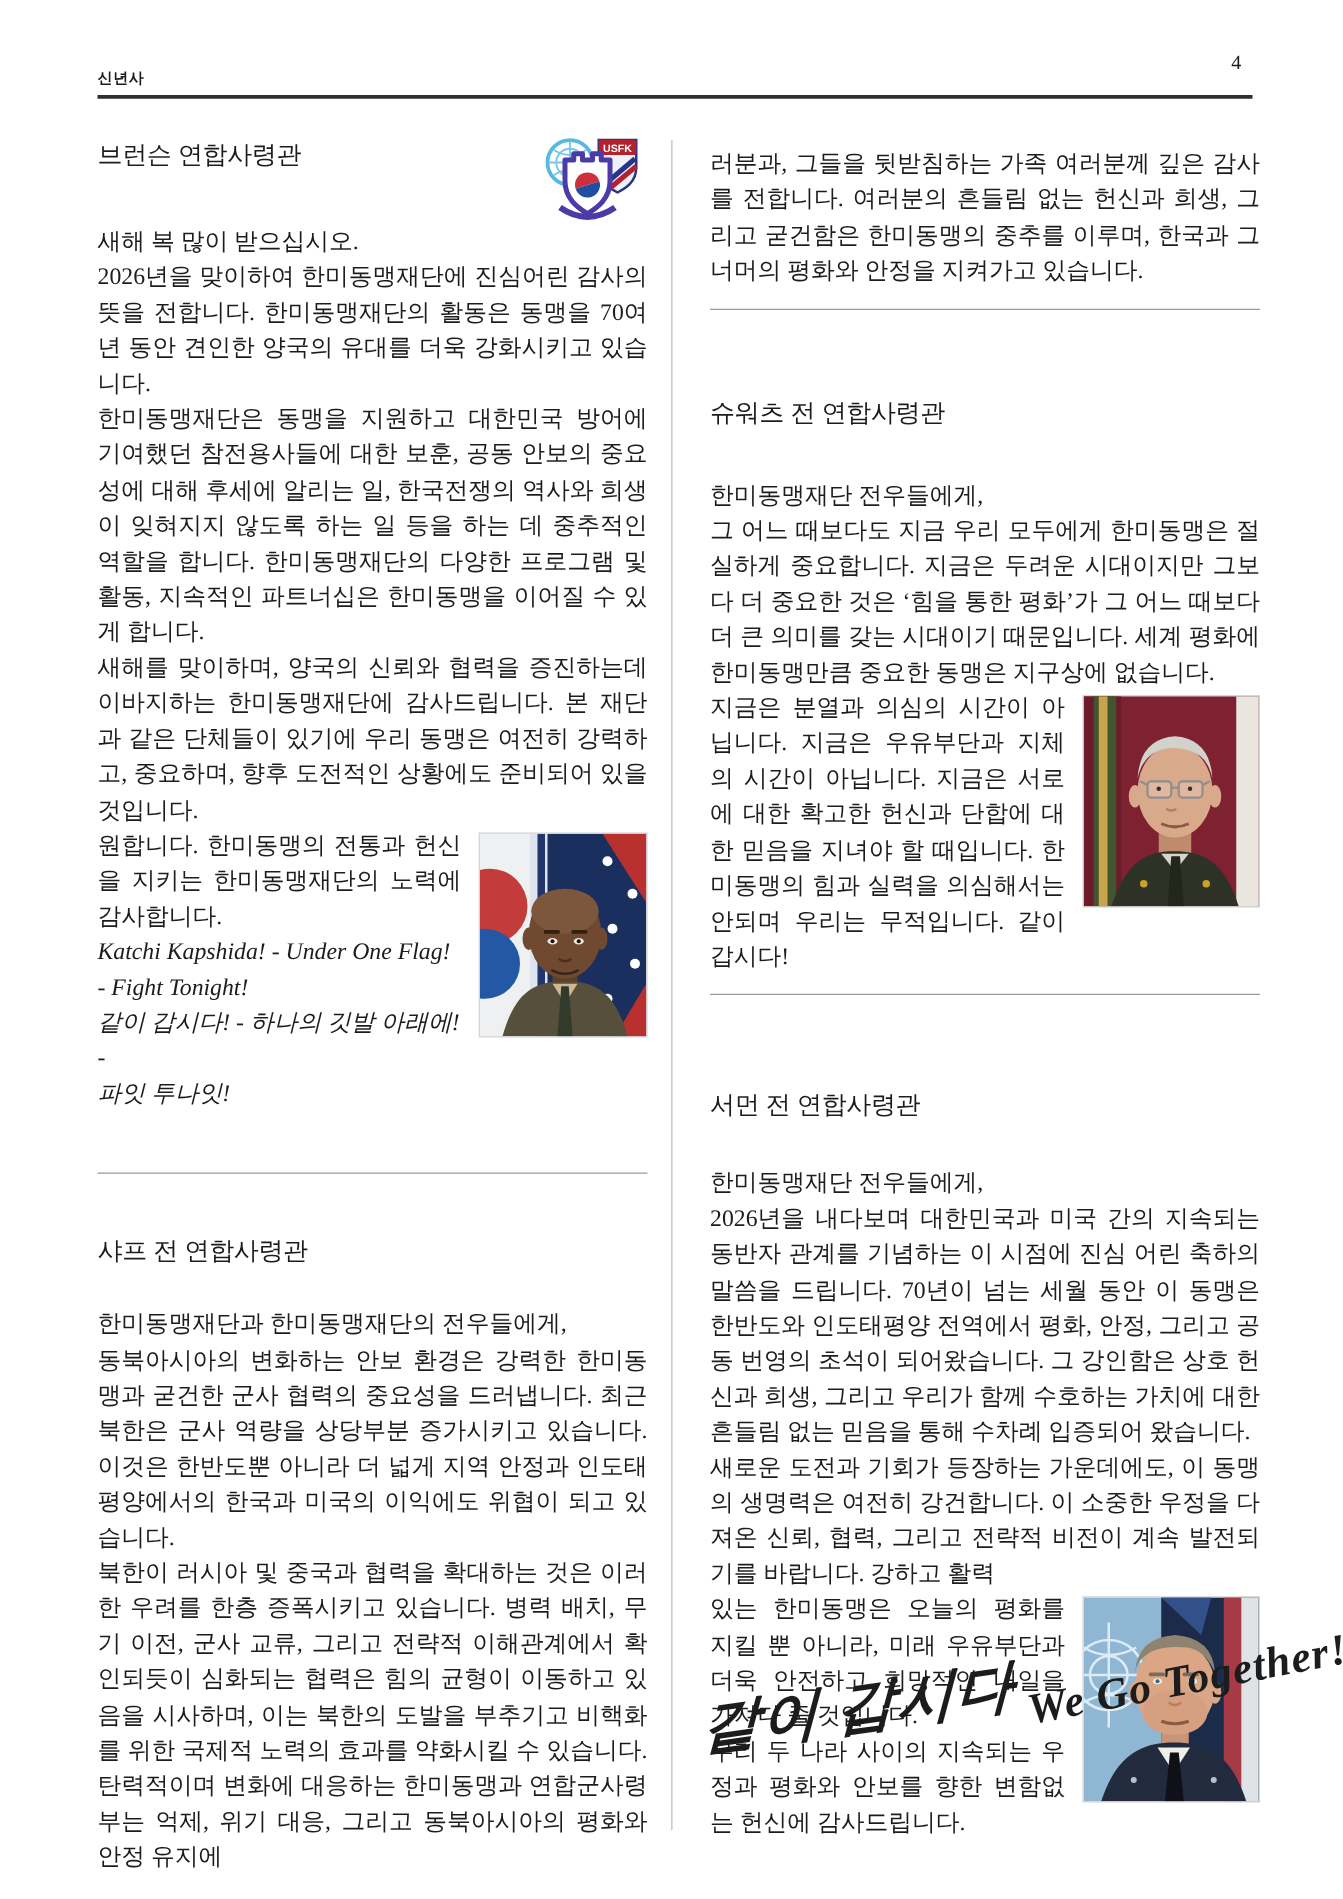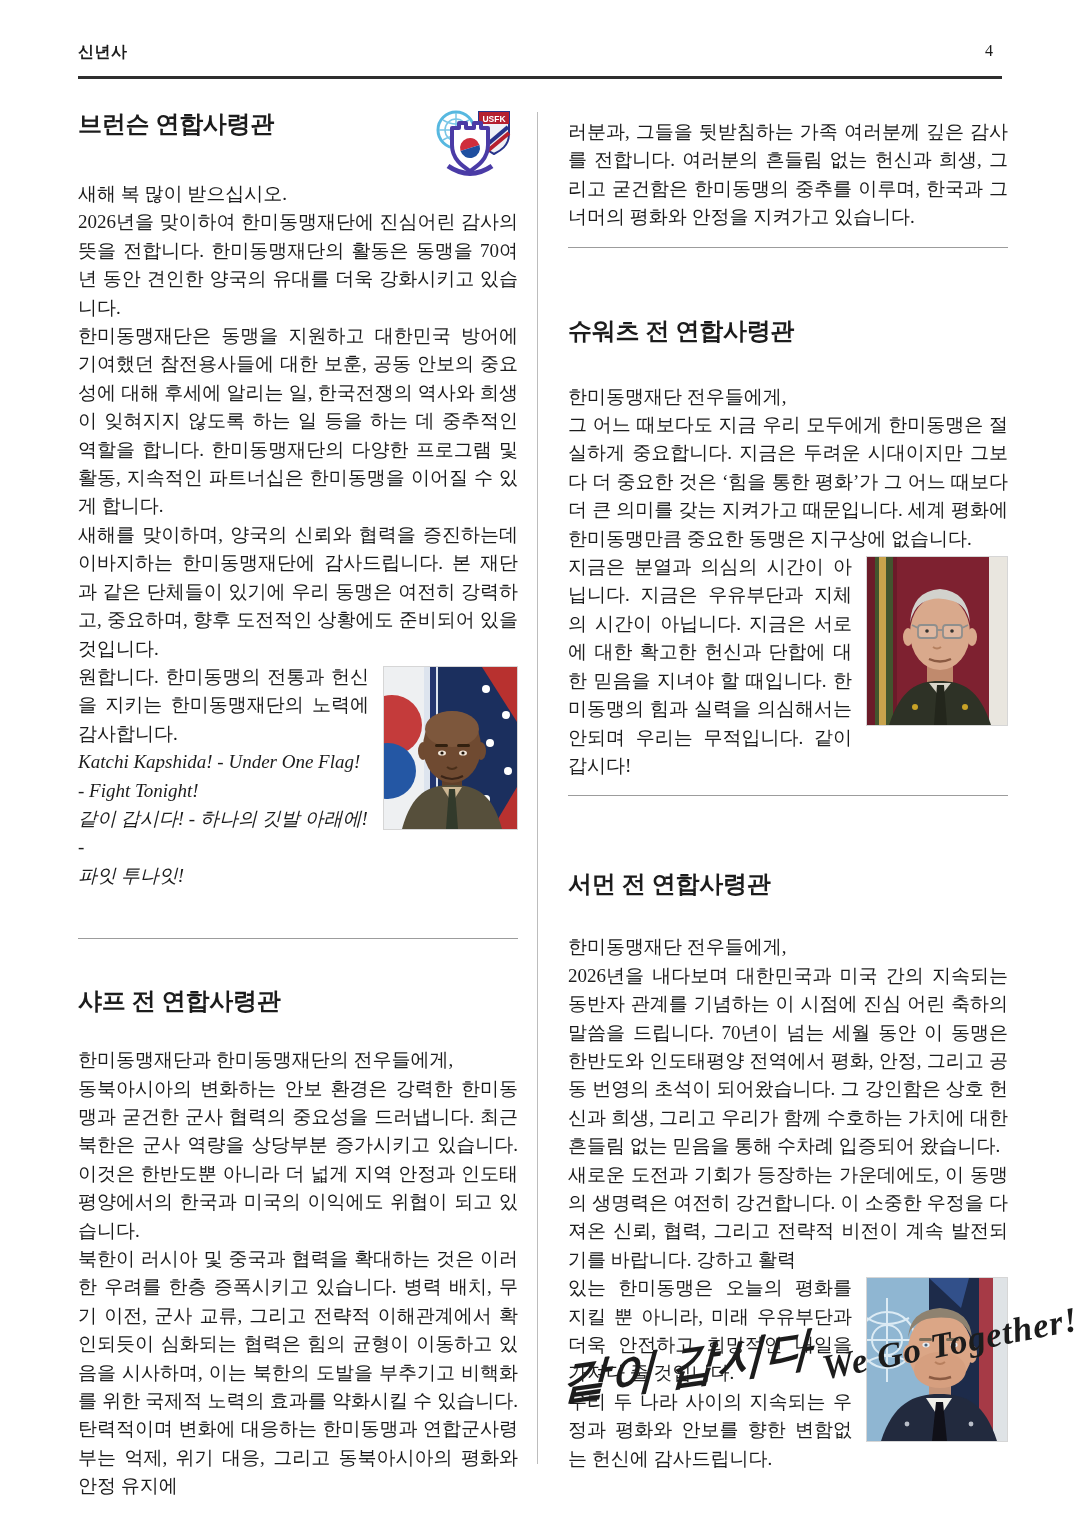--- a/index.html
+++ b/index.html
@@ -1,29 +1,29 @@
 <!DOCTYPE html>
 <html><head>
 <meta charset="utf-8">
 <style>
   html,body{margin:0;padding:0;background:#ffffff;}
   .page{position:relative;width:1074px;height:1519px;background:#fff;overflow:hidden;
         font-family:"Liberation Serif","DejaVu Serif",serif;color:#1c1c1c;}
   
-  .runhead-title{position:absolute;left:78px;top:42px;font-family:"Liberation Sans","DejaVu Sans",sans-serif;
-        font-weight:bold;font-size:16px;letter-spacing:.5px;}
+  .runhead-title{position:absolute;left:78px;top:54px;font-family:"Liberation Sans","DejaVu Sans",sans-serif;
+        font-weight:bold;font-size:12px;letter-spacing:.5px;}
   .runhead-page{position:absolute;left:985px;top:42px;font-size:16px;}
   .runhead-rule{position:absolute;left:78px;top:76px;width:924px;height:3px;background:#2e2e2e;}
   .divider{position:absolute;left:537px;top:112px;width:1px;height:1352px;background:#bdbdbd;}
   
   .col{position:absolute;top:112px;width:440px;}
   .col-left{left:78px;}
   .col-right{left:568px;}
-  h2{margin:0;font-family:"Liberation Sans","DejaVu Sans",sans-serif;font-weight:bold;
-     font-size:24px;line-height:24px;letter-spacing:-.3px;}
+  h2{margin:0;font-family:"Liberation Sans","DejaVu Sans",sans-serif;font-weight:normal;
+     font-size:20px;line-height:24px;letter-spacing:-.3px;}
   .body{font-size:19px;line-height:28.4px;text-align:justify;word-break:break-all;}
   .body p{margin:0;}
   .body p.raw{text-align:left;word-break:normal;font-style:italic;}
   .hrule{height:1px;background:#9c9c9c;}
   
   .photo{float:right;margin:3px 0 4px 14px;border:1px solid #d6d6d6;font-size:0;line-height:0;background:#eee;}
   
   .emblem{position:absolute;left:357px;top:-4px;width:76px;height:72px;}
   
   .slogan{position:absolute;left:566px;top:1352px;width:452px;display:flex;align-items:flex-end;
@@ -138,21 +138,21 @@
     <div class="body" style="margin-top:6px;">
       <p>러분과, 그들을 뒷받침하는 가족 여러분께 깊은 감사를 전합니다. 여러분의 흔들림 없는 헌신과 희생, 그리고 굳건함은 한미동맹의 중추를 이루며, 한국과 그 너머의 평화와 안정을 지켜가고 있습니다.</p>
     </div>
 
     <div class="hrule" style="margin-top:15px;"></div>
 
     <h2 style="margin:71px 0 40px 0;">슈워츠 전 연합사령관</h2>
 
     <div class="body">
       <p>한미동맹재단 전우들에게,</p>
-      <p>그 어느 때보다도 지금 우리 모두에게 한미동맹은 절실하게 중요합니다. 지금은 두려운 시대이지만 그보다 더 중요한 것은 ‘힘을 통한 평화’가 그 어느 때보다 더 큰 의미를 갖는 지켜가고 때문입니다. 세계 평화에 한미동맹만큼 중요한 동맹은 지구상에 없습니다.</p>
+      <p>그 어느 때보다도 지금 우리 모두에게 한미동맹은 절실하게 중요합니다. 지금은 두려운 시대이지만 그보다 더 중요한 것은 ‘힘을 통한 평화’가 그 어느 때보다 더 큰 의미를 갖는 시대이기 때문입니다. 세계 평화에 한미동맹만큼 중요한 동맹은 지구상에 없습니다.</p>
 
       <div class="photo">
         <svg width="140" height="168" viewBox="0 0 140 168">
           <rect width="140" height="168" fill="#7e2130"></rect>
           <rect x="0" width="30" height="168" fill="#6b1b29"></rect>
           <rect x="8" width="18" height="168" fill="#43552e"></rect>
           <rect x="12" width="7" height="168" fill="#c9a44c"></rect>
           <rect x="122" width="18" height="168" fill="#e9e6df"></rect>
           <rect x="60" y="106" width="26" height="22" fill="#c08a6d"></rect>
           <path d="M22,168 C34,132 50,124 72,124 C96,124 112,132 124,168 Z" fill="#2e3226"></path>

